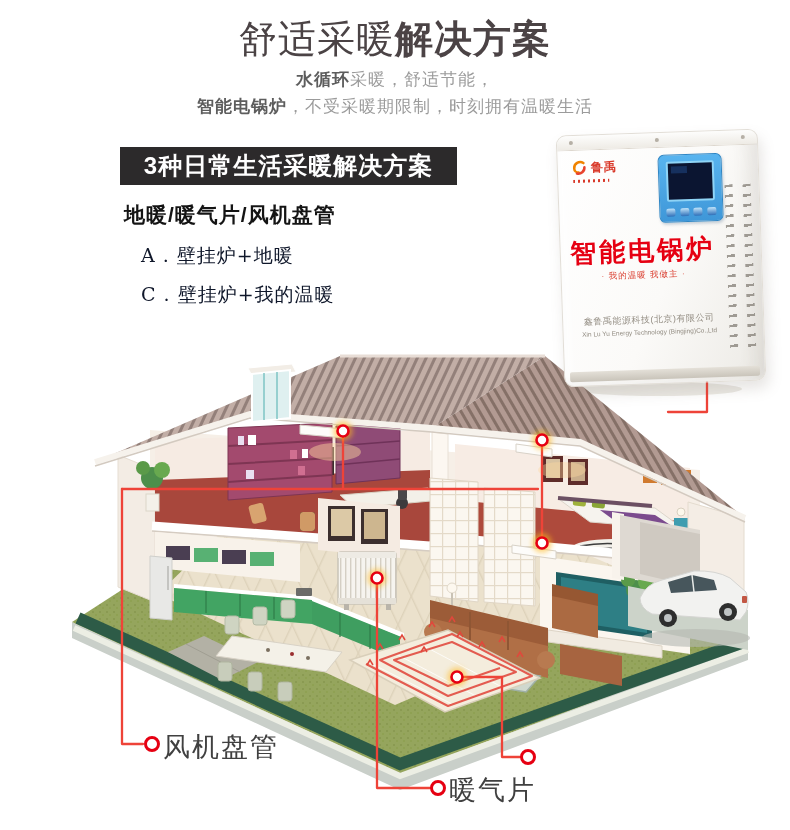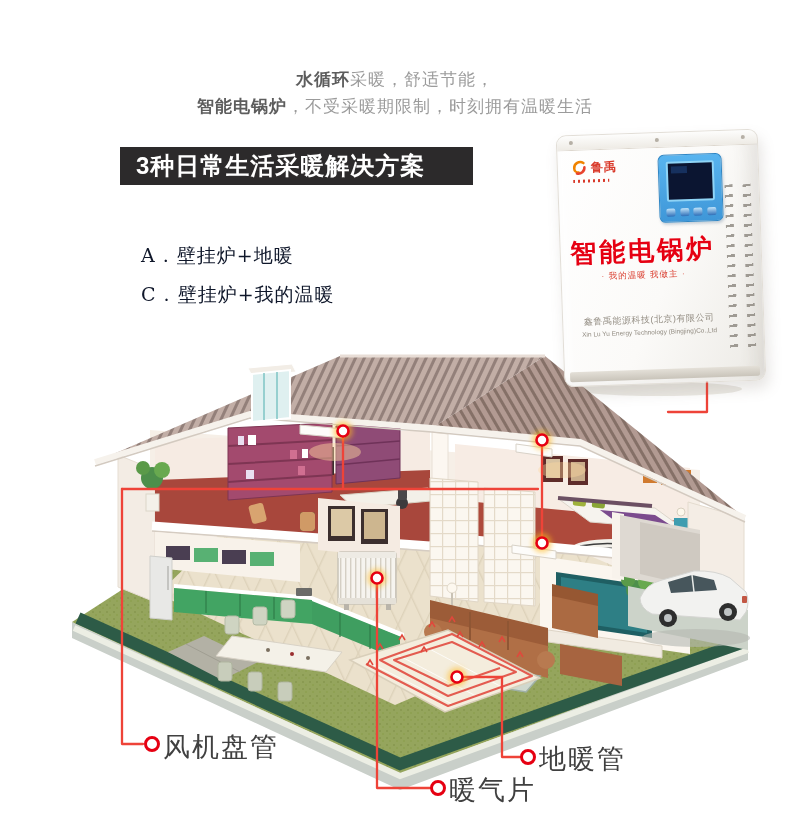--- a/index.html
+++ b/index.html
@@ -9,21 +9,21 @@
   .title{position:absolute;top:14px;left:0;width:100%;text-align:center;
          font-size:38px;color:#4b4345;letter-spacing:1px;}
   .title .t-reg{font-weight:400;}
   .title .t-bold{font-weight:800;}
   .sub{position:absolute;left:0;width:100%;text-align:center;font-size:17px;color:#9b9b9b;letter-spacing:1px;}
   .sub b{color:#5d5d5d;font-weight:700;}
   .sub1{top:68px;}
   .sub2{top:95px;}
   
   .banner{position:absolute;left:120px;top:147px;width:337px;height:38px;background:#2c2a2b;
-          color:#fff;font-size:24px;font-weight:700;line-height:38px;letter-spacing:1px;padding-left:16px;}
+          color:#fff;font-size:24px;font-weight:700;text-align:center;line-height:38px;letter-spacing:1px;}
   .subheading{position:absolute;left:124px;top:201px;font-size:21px;font-weight:700;color:#141414;letter-spacing:1px;}
   .abc-list{position:absolute;left:141px;top:236px;font-family:"DejaVu Serif","Liberation Serif",serif;
             font-size:19px;color:#0f172a;letter-spacing:1px;}
   .abc-list div{height:39px;line-height:39px;}
   
   .boiler{position:absolute;left:560px;top:132px;width:200px;height:250px;border-radius:10px;
           background:linear-gradient(115deg,#ffffff 0%,#fbfaf8 55%,#eceae5 100%);
           border:1px solid #e2ded7;transform:rotate(-2deg);
           box-shadow:inset -10px 0 16px rgba(90,80,70,.10), inset 6px 0 10px rgba(255,255,255,.8), 3px 8px 14px rgba(120,110,100,.18);}
   .boiler .lid{position:absolute;top:0;left:0;right:0;height:15px;border-radius:9px 9px 0 0;
@@ -60,28 +60,32 @@
   .lbl-rad{left:449px;top:772px;}
   .lbl-floor{left:539px;top:741px;}
   
   #scene{position:absolute;left:0;top:0;width:790px;height:830px;}
 </style>
 </head>
 <body>
 
 <div id="page">
 
+  <div class="title">
+    <span class="t-reg">舒适采暖</span><span class="t-bold">解决方案</span>
+  </div>
   <div class="sub sub1">
     <b>水循环</b><span>采暖，舒适节能，</span>
   </div>
   <div class="sub sub2">
     <b>智能电锅炉</b><span>，不受采暖期限制，时刻拥有温暖生活</span>
   </div>
 
   <div class="banner">3种日常生活采暖解决方案</div>
+  <div class="subheading">地暖/暖气片/风机盘管</div>
   <div class="abc-list">
     <div>A . 壁挂炉+地暖</div>
     <div>C . 壁挂炉+我的温暖</div>
   </div>
 
   <svg id="scene" viewBox="0 0 790 830" xmlns="http://www.w3.org/2000/svg">
     <defs>
       <pattern id="roofL" width="8" height="8" patternUnits="userSpaceOnUse" patternTransform="rotate(25)">
         <rect width="8" height="8" fill="#c2aea6"></rect>
           <rect width="3" height="8" fill="#93807a"></rect>
@@ -410,15 +414,14 @@
     <div class="slogan">· 我的温暖 我做主 ·</div>
     <div class="company">
       <div class="cn">鑫鲁禹能源科技(北京)有限公司</div>
       <div class="en">Xin Lu Yu Energy Technology (Bingjing)Co.,Ltd</div>
     </div>
     <div class="base"></div>
   </div>
 
   <div class="callout-label lbl-fan">风机盘管</div>
   <div class="callout-label lbl-rad">暖气片</div>
-  <div class="callout-label lbl-floor">地暖管</div>
 
 </div>
 
 </body></html>

